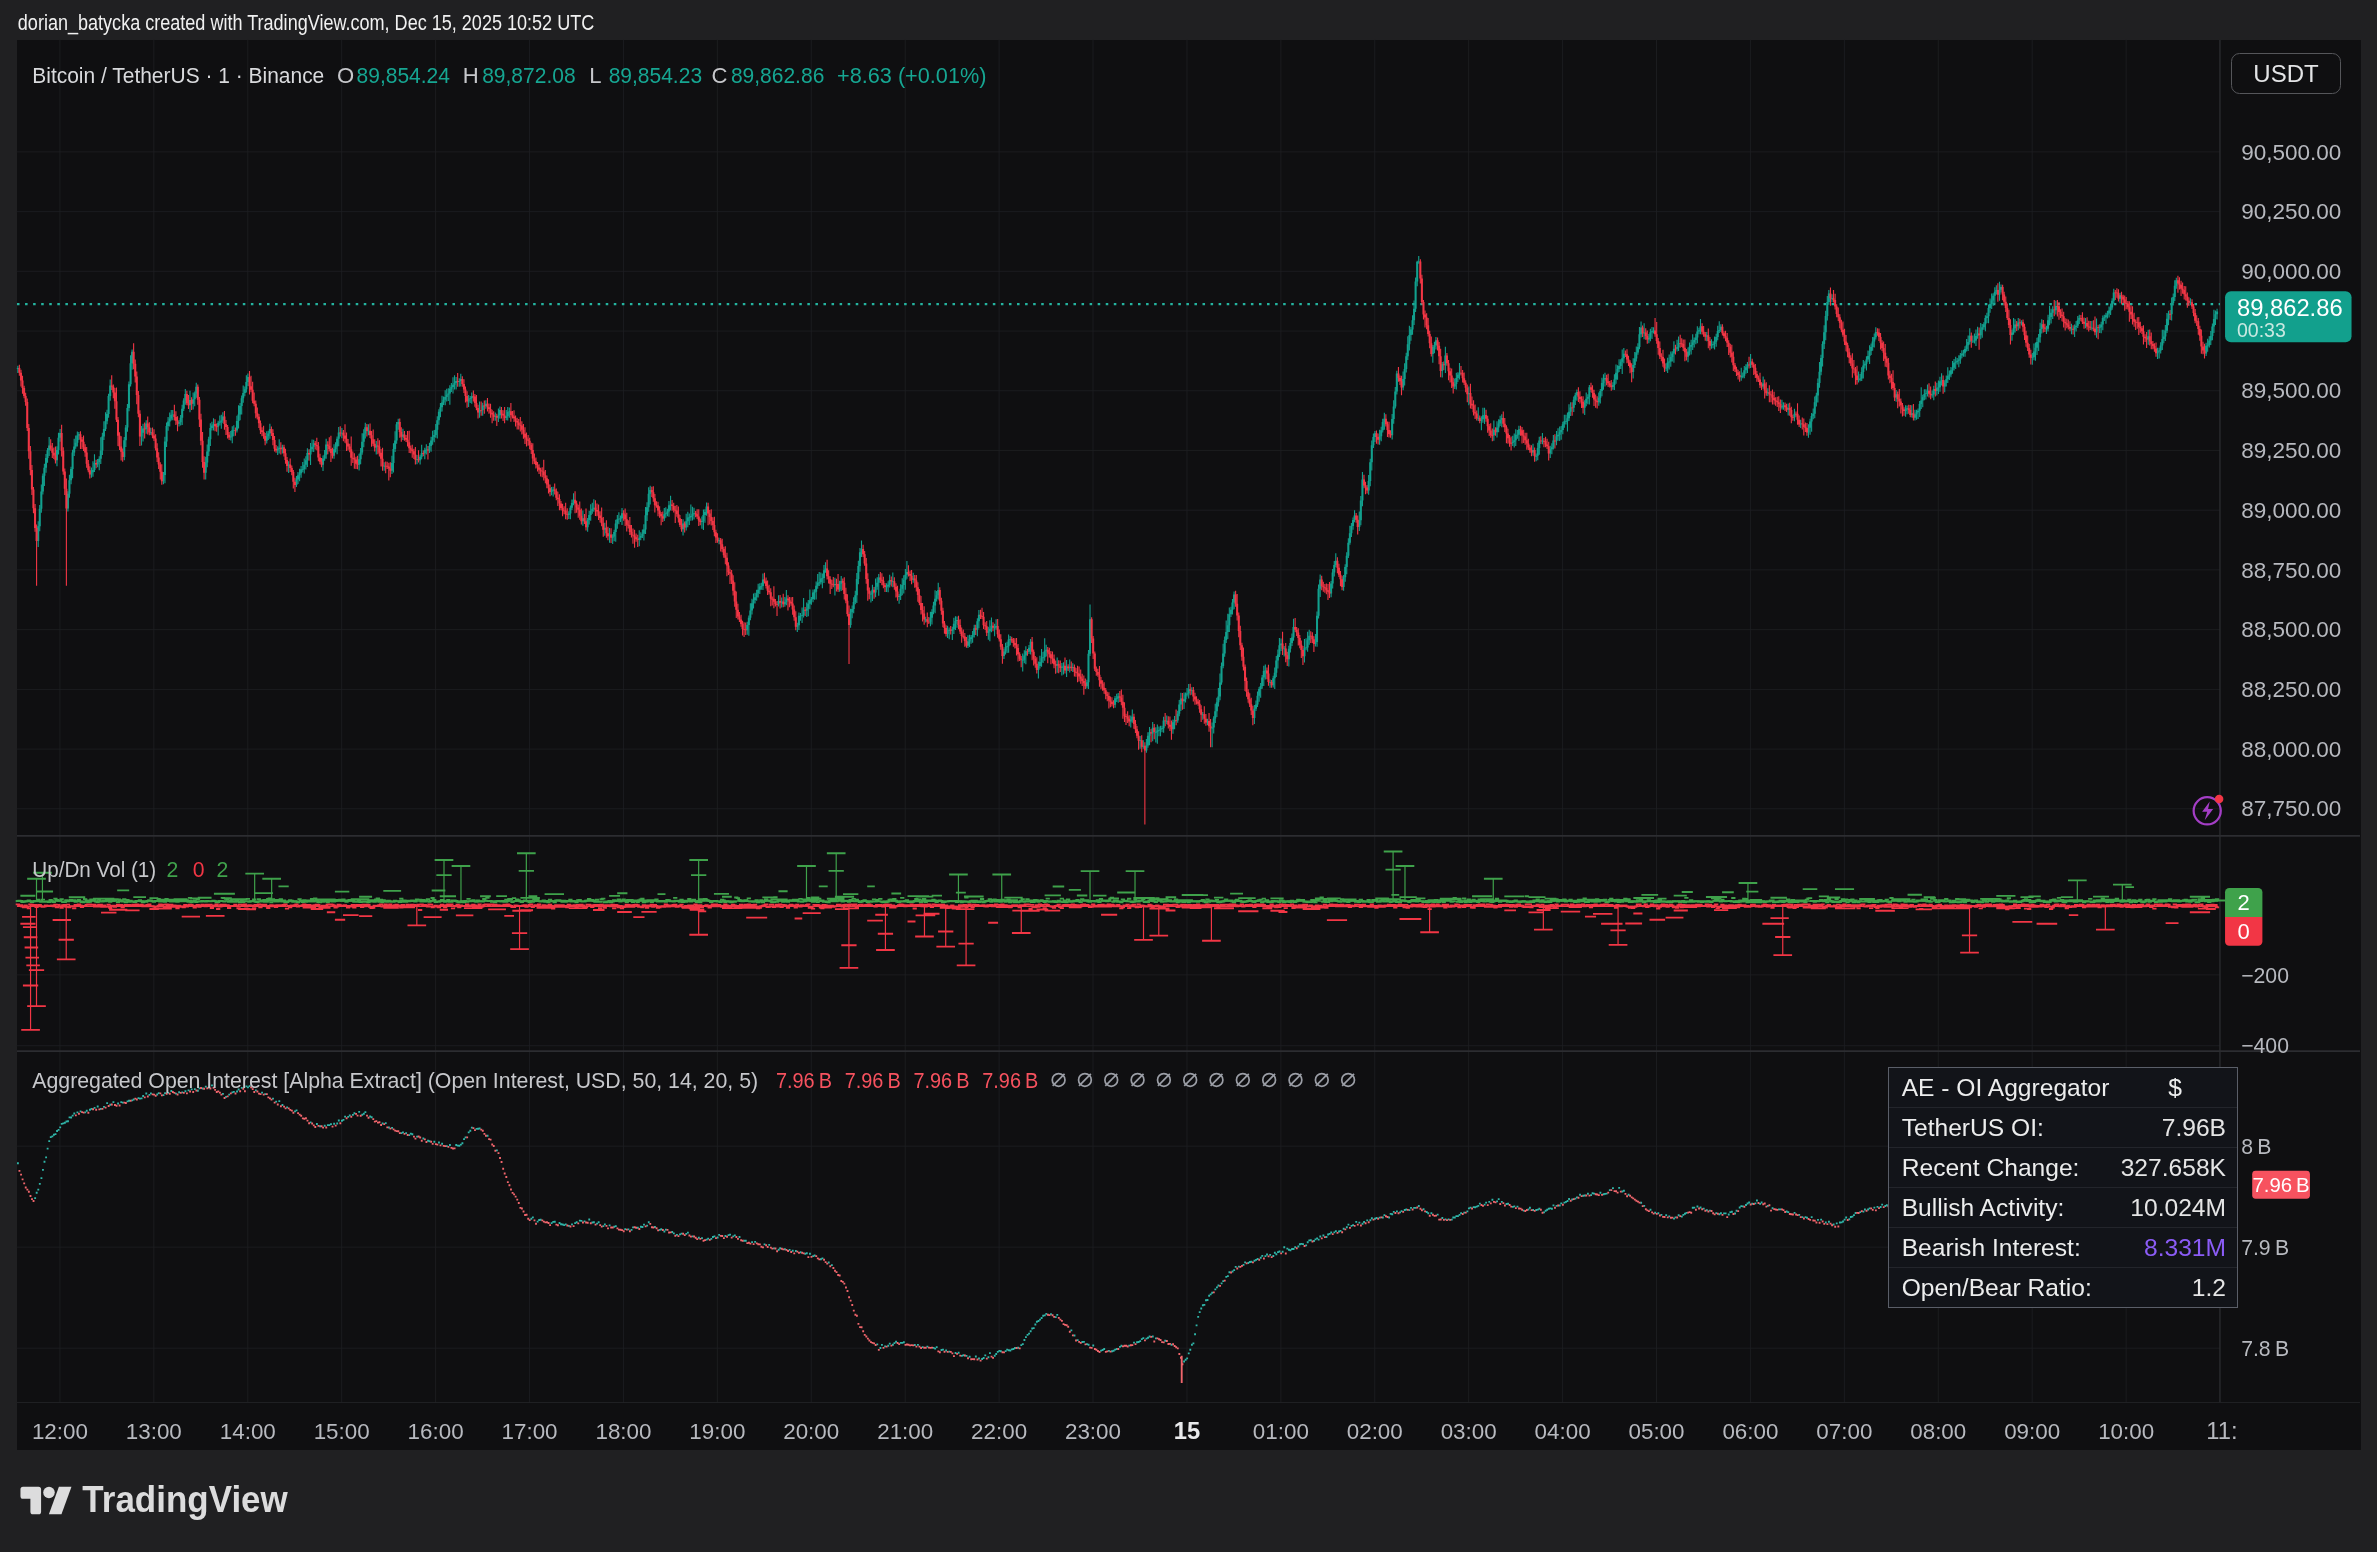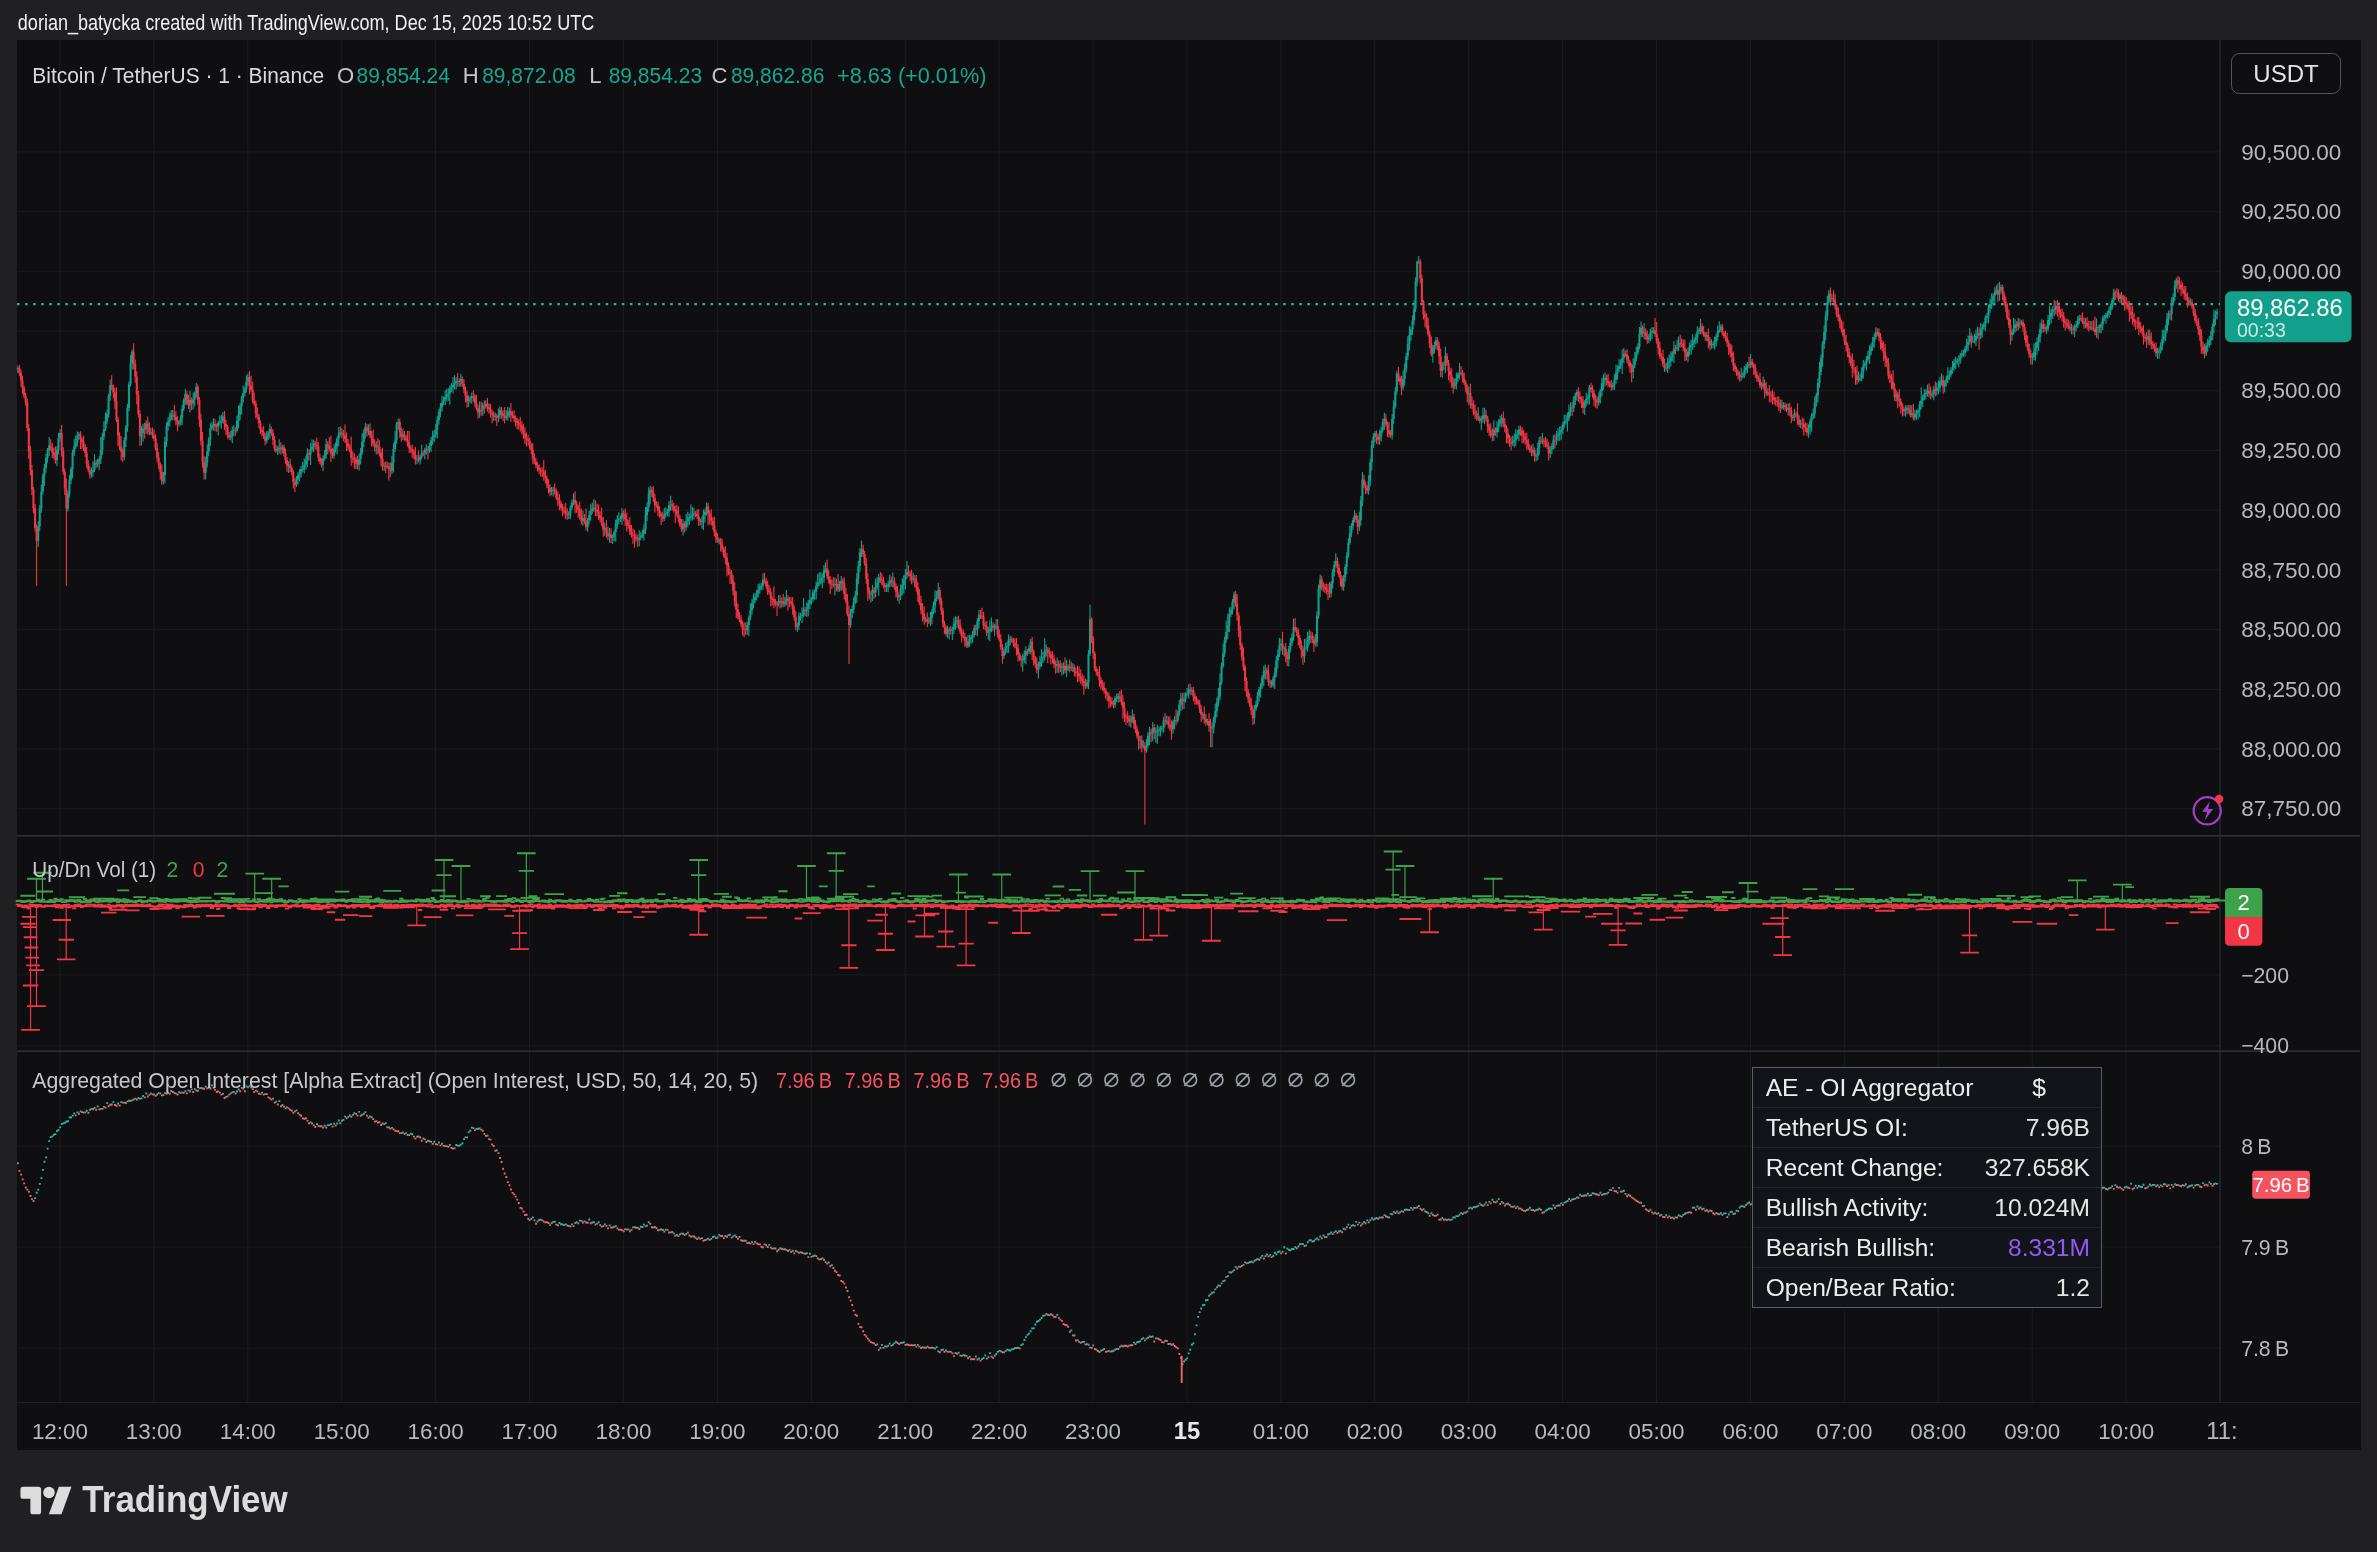--- a/index.html
+++ b/index.html
@@ -1,18 +1,18 @@
 <!DOCTYPE html>
 <html style="font-size:13.6px"><head><meta charset="utf-8"><style>
 html,body{margin:0;padding:0;background:#202022;width:2377px;height:1552px;overflow:hidden}
 *{box-sizing:border-box}
 body{font-family:"Liberation Sans",sans-serif;position:relative}
 .chartbg{position:absolute;left:17px;top:40px;width:2344px;height:1410px;background:#0f0f11}
 .usdt{position:absolute;left:2231px;top:53px;width:110px;height:41px;border:1.3px solid #55565a;border-radius:8.5px;color:#e3e4e6;font-size:24px;display:flex;align-items:center;justify-content:center}
-.aebox{position:absolute;left:1752px;top:1067px;width:350px;height:241px;background:#121419;border:1.7px solid #5a5e68;display:flex;flex-direction:column}
+.aebox{position:absolute;left:1888px;top:1067px;width:350px;height:241px;background:#121419;border:1.7px solid #5a5e68;display:flex;flex-direction:column}
 .aerow{flex:1;display:flex;align-items:center;justify-content:space-between;padding:0 11px 0 12.7px;font-size:24.6px;color:#eceded;border-bottom:0.8px solid #23252b}
 .aerow:last-child{border-bottom:none}
 .teal{color:#e5e5e5} .red{color:#8b5cf6}
 </style></head><body>
 <div class="chartbg"></div>
 <svg width="2377" height="1552" viewBox="0 0 2800 1828" style="position:absolute;left:0;top:0" shape-rendering="auto">
     <path d="M70.6 47V1652.0M181.2 47V1652.0M291.9 47V1652.0M402.5 47V1652.0M513.1 47V1652.0M623.8 47V1652.0M734.4 47V1652.0M845.0 47V1652.0M955.6 47V1652.0M1066.3 47V1652.0M1176.9 47V1652.0M1287.5 47V1652.0M1398.2 47V1652.0M1508.8 47V1652.0M1619.4 47V1652.0M1730.0 47V1652.0M1840.7 47V1652.0M1951.3 47V1652.0M2061.9 47V1652.0M2172.6 47V1652.0M2283.2 47V1652.0M2393.8 47V1652.0M2504.5 47V1652.0M20 178.8H2615.0M20 249.2H2615.0M20 319.5H2615.0M20 389.9H2615.0M20 460.2H2615.0M20 530.5H2615.0M20 600.9H2615.0M20 671.2H2615.0M20 741.6H2615.0M20 812.0H2615.0M20 882.3H2615.0M20 952.6H2615.0M20 1148.25H2615.0M20 1231.75H2615.0M20 1350H2615.0M20 1469H2615.0M20 1588H2615.0" stroke="#1e1f22" stroke-width="1" fill="none"></path>
     <path d="M20 984.5H2780M20 1238.0H2780" stroke="#2c2d31" stroke-width="2" fill="none"></path>
     <path d="M2615.0 47V1652.0" stroke="#2c2d31" stroke-width="1.5" fill="none"></path>
     <path d="M20 1652.0H2780" stroke="#222327" stroke-width="1" fill="none"></path>
@@ -142,20 +142,20 @@
     </div>
 <div class="aerow">
       <span>Recent Change:</span>
       <span class="teal">327.658K</span>
     </div>
 <div class="aerow">
       <span>Bullish Activity:</span>
       <span class="teal">10.024M</span>
     </div>
 <div class="aerow">
-      <span>Bearish Bullish:</span>
+      <span>Bearish Interest:</span>
       <span class="red">8.331M</span>
     </div>
 <div class="aerow">
       <span>Open/Bear Ratio:</span>
       <span class="teal">1.2</span>
     </div>
 </div>
 
 </body></html>

